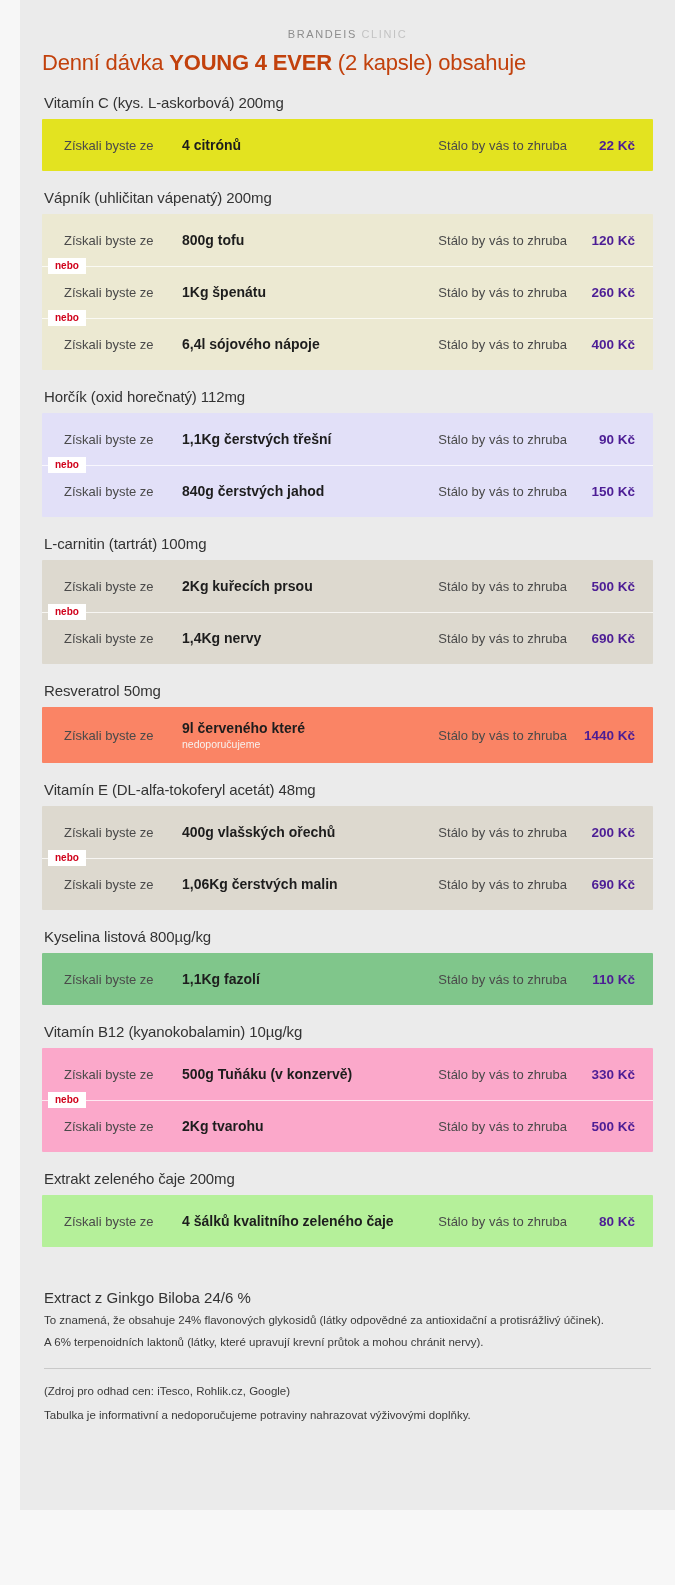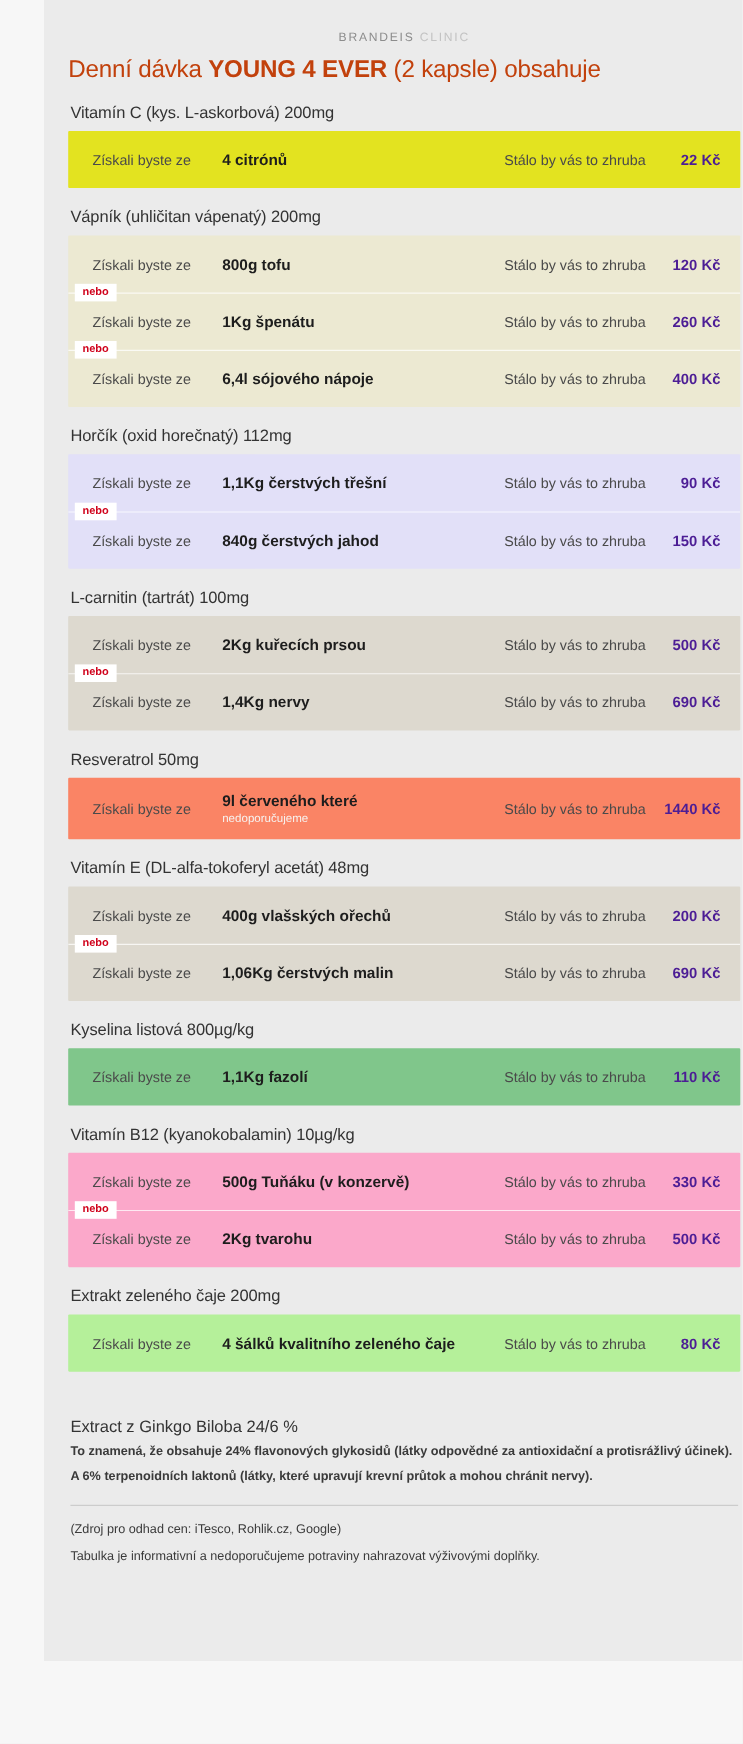--- a/index.html
+++ b/index.html
@@ -13,21 +13,20 @@
     font-family: "Liberation Sans", sans-serif;
     color: #2b2b2b;
     overflow: hidden;
   }
   .page {
     position: relative;
     width: 607px;
     height: 1585px;
     background: #f7f7f7;
     box-sizing: border-box;
-    margin-left: 20px;
   }
   .panel {
     position: absolute;
     left: 20px;
     top: 0;
     width: 655px;
     min-height: 1510px;
     background: #ebebeb;
   }
 
@@ -138,21 +137,20 @@
     font-size: 15px;
     color: #333;
     margin: 0 0 6px 2px;
     font-weight: 400;
   }
   .ginkgo-line {
     font-size: 11.5px;
     color: #3a3a3a;
     margin: 0 0 5px 2px;
     line-height: 1.45;
-    font-weight: bold;
   }
 
   .rule {
     border: none;
     border-top: 1px solid #c9c9c9;
     margin: 18px 2px 14px 2px;
   }
   .foot-line {
     font-size: 11.5px;
     color: #3a3a3a;

